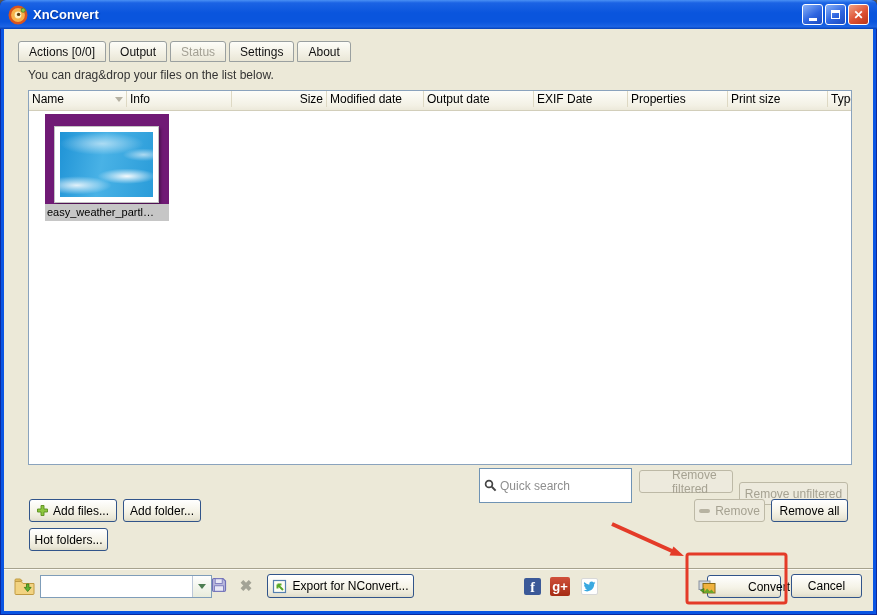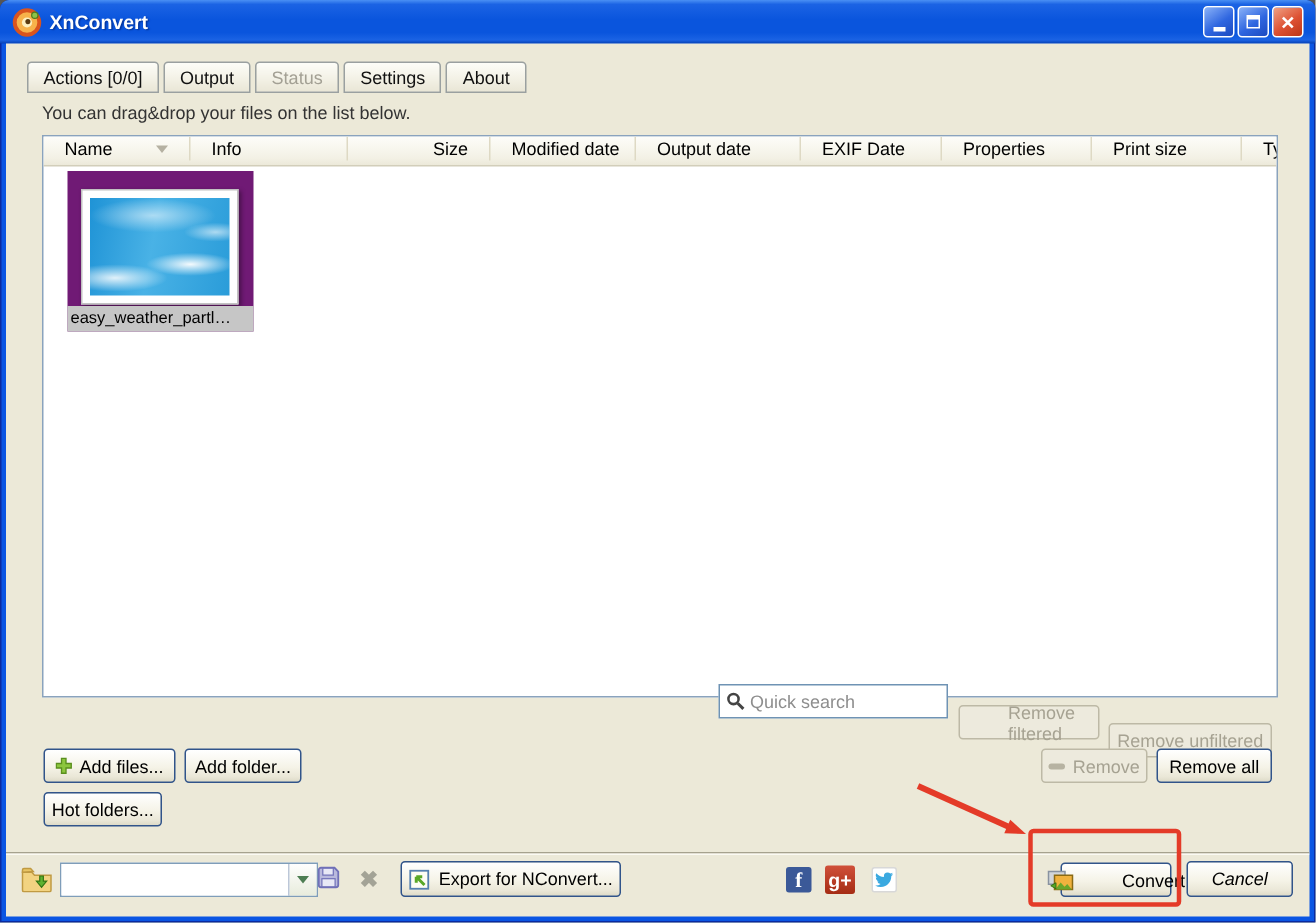--- a/index.html
+++ b/index.html
@@ -34,21 +34,21 @@
   .tab.disabled { color:#a3a094; }
 
   .hint { position:absolute; left:24px; top:39px; font-size:12px; color:#333; }
 
   
   .filelist { position:absolute; left:24px; top:61px; width:824px; height:375px;
               background:#fff; border:1px solid #8aa3bd; overflow:hidden; }
   .lheader { position:absolute; left:0; top:0; right:0; height:20px; display:flex;
              background:linear-gradient(180deg,#fdfdf9,#f3f1e5 75%,#ece9da);
              border-bottom:1px solid #d2ceba; }
-  .hcell { height:16px; display:flex; align-items:center; padding:0 14px; font-size:12px;
+  .hcell { height:16px; display:flex; align-items:center; padding:0 3px; font-size:12px;
            color:#000; border-right:1px solid #ded9c4; flex:none; overflow:hidden; white-space:nowrap; }
   .hc0{width:98px; justify-content:space-between;} .hc1{width:105px;} .hc2{width:95px; justify-content:flex-end;}
   .hc3{width:97px;} .hc4{width:110px;} .hc5{width:94px;} .hc6{width:100px;} .hc7{width:100px;} .hc8{width:130px;}
   .sortarrow { width:0; height:0; border-left:4px solid transparent; border-right:4px solid transparent;
                border-top:5px solid #b5b1a2; margin-left:4px; }
 
   .fileitem { position:absolute; left:16px; top:23px; width:124px; height:107px; background:#701a75; }
   .thumbframe { position:absolute; left:9px; top:12px; width:105px; height:77px; background:#fff;
                 border:1px solid #c2c2c2; box-shadow:1.5px 1.5px 3px rgba(0,0,0,.4); padding:5px; }
   .thumbimg { width:100%; height:100%;
@@ -64,21 +64,21 @@
   
   .btn { position:absolute; height:23px; border:1px solid #31548a; border-radius:3px;
          background:linear-gradient(180deg,#ffffff,#f5f3e7 55%,#eae7d7 85%,#dedbc8);
          font-size:12px; color:#000; display:flex; align-items:center; justify-content:center; gap:5px;
          font-family:"Liberation Sans", sans-serif; cursor:default; }
   .btn.dis { border-color:#bdb9a6; color:#a6a292; background:#edead!c; background:#edeadd; }
   .icon { display:inline-flex; flex:none; }
   .minusbar { width:11px; height:4px; background:#b7b3a2; border-radius:2px; }
 
   
-  .qsearch { position:absolute; left:475px; top:427px; width:153px; height:23px;
+  .qsearch { position:absolute; left:475px; top:439px; width:153px; height:35px;
              background:#fff; border:1px solid #6f93b4; display:flex; align-items:center; padding:0 4px; gap:3px; }
   .qsearch input { border:none; outline:none; flex:1; font-size:12px; min-width:0;
                    font-family:"Liberation Sans", sans-serif; background:transparent; color:#000; }
   .qsearch input::placeholder { color:#8e8e8e; }
 
   
   .fsep { position:absolute; left:0; right:0; top:539px; height:2px;
           border-top:1px solid #a6a28e; border-bottom:1px solid #fbfaf3; }
   .combo { position:absolute; left:36px; top:546px; width:172px; height:23px; background:#fff;
            border:1px solid #7f9db9; display:flex; }
@@ -282,21 +282,21 @@
       <span class="icon">
         <svg width="18" height="14" viewBox="0 0 18 14">
           <rect x="1" y="1" width="11" height="8.5" fill="#d2d6da" stroke="#8892a0"></rect>
           <rect x="5" y="3.5" width="12" height="9.5" fill="#f0b23e" stroke="#8a6a14"></rect>
           <path d="M5.5 13 l3.6 -4.6 2.6 2.8 1.8 -1.8 3 3.6 z" fill="#6aa62a"></path>
           <path d="M2.5 10.5 l3.5 2 v-4 z" fill="#58a828" stroke="#2f6a10" stroke-width="0.6"></path>
         </svg>
       </span>
       <span>Convert</span>
     </div>
-    <div class="btn" style="left:787px; top:545px; width:71px; height:24px;font-style:italic;">
+    <div class="btn" style="left:787px; top:545px; width:71px; height:24px;">
       <span>Cancel</span>
     </div>
   </div>
 
   <svg class="annotation" viewBox="0 0 877 615">
     <line x1="612" y1="524" x2="672" y2="551" stroke="currentColor" stroke-width="4"></line>
     <polygon points="684,556 669.5,555.5 673.5,546.5" fill="currentColor"></polygon>
     <rect x="687" y="554" width="99" height="49" rx="2" fill="none" stroke="currentColor" stroke-width="3"></rect>
   </svg>
 </div>

